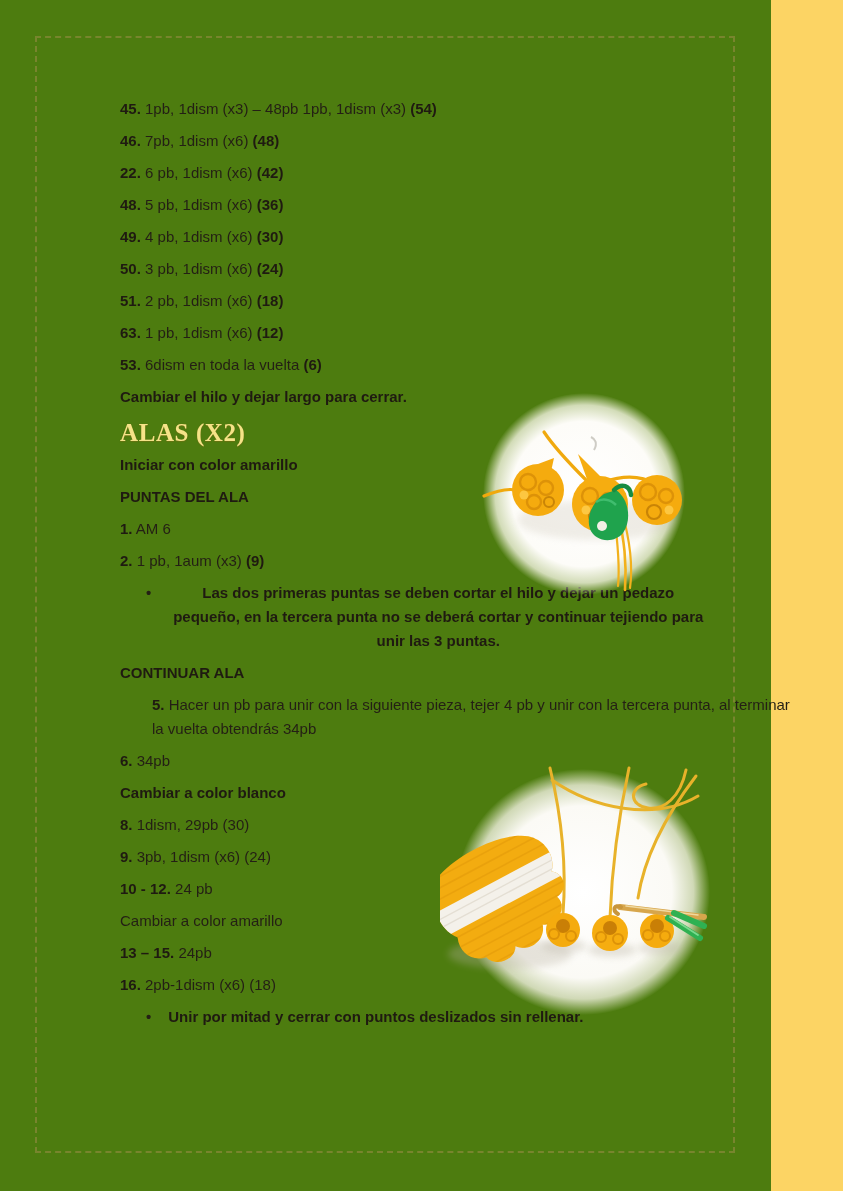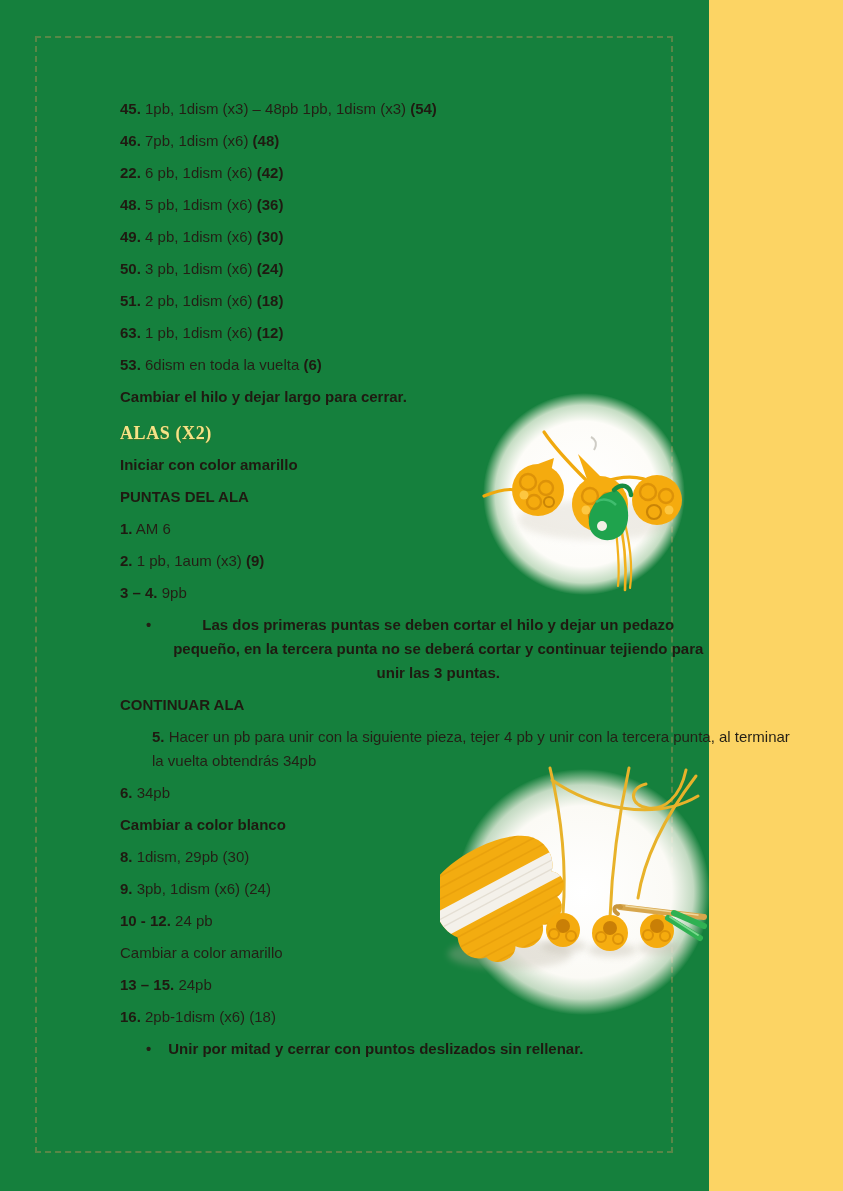--- a/index.html
+++ b/index.html
@@ -2,38 +2,38 @@
 <html><head>
 <meta charset="utf-8">
 <style>
   html,body{margin:0;padding:0;}
   body{
     width:843px;height:1191px;
     background:#fcd464;
     font-family:"Liberation Sans",sans-serif;
     overflow:hidden;
   }
-  .page{position:relative;width:709px;height:1191px;background:#15803d;}
+  .page{position:relative;width:771px;height:1191px;background:#4d7c0f;}
   .page-border{
     position:absolute;left:35px;top:36px;right:36px;bottom:38px;
     border:2px dashed rgba(172,144,84,0.45);
     pointer-events:none;
   }
   .pattern-text{position:absolute;left:120px;top:97px;width:650px;}
   .line{
     margin:0 0 8px;
     font-size:15px;line-height:24px;
     color:#241f15;
   }
   .line .b{font-weight:700;color:#1f1a11;}
   .line.bold{font-weight:700;color:#1f1a11;}
   .heading{
     margin:12px 0 8px;
     font-family:"Liberation Serif",serif;
-    font-weight:700;font-size:18px;line-height:24px;
+    font-weight:700;font-size:25px;line-height:24px;
     color:#f5e388;letter-spacing:0.6px;
     text-shadow:0 1px 1px rgba(141,103,21,0.40), 0 0 1px rgba(141,103,21,0.30);
   }
   .bullet{display:flex;}
   .bullet .dot{margin-left:26px;margin-right:17px;font-weight:700;}
   .bullet .bullet-text{font-weight:700;max-width:540px;color:#1f1a11;text-align:center;}
   .wide{width:648px;margin-left:32px;}
   .photo{position:absolute;}
   .photo svg{display:block;}
 </style>
@@ -52,21 +52,20 @@
       <p class="line step"><span class="b">50.</span> 3 pb, 1dism (x6)<span class="b"> (24)</span></p>
       <p class="line step"><span class="b">51.</span> 2 pb, 1dism (x6)<span class="b"> (18)</span></p>
       <p class="line step"><span class="b">63.</span> 1 pb, 1dism (x6)<span class="b"> (12)</span></p>
       <p class="line step"><span class="b">53.</span> 6dism en toda la vuelta<span class="b"> (6)</span></p>
       <p class="line bold">Cambiar el hilo y dejar largo para cerrar.</p>
       <p class="heading">ALAS (X2)</p>
       <p class="line bold">Iniciar con color amarillo</p>
       <p class="line bold">PUNTAS DEL ALA</p>
       <p class="line step"><span class="b">1.</span> AM 6</p>
       <p class="line step"><span class="b">2.</span> 1 pb, 1aum (x3)<span class="b"> (9)</span></p>
-      <p class="line step"><span class="b">3 – 4.</span> 9pb</p>
       <p class="line bullet">
         <span class="dot">•</span>
         <span class="bullet-text">Las dos primeras puntas se deben cortar el hilo y dejar un pedazo pequeño, en la tercera punta no se deberá cortar y continuar tejiendo para unir las 3 puntas.</span>
       </p>
       <p class="line bold">CONTINUAR ALA</p>
       <p class="line step wide"><span class="b">5.</span> Hacer un pb para unir con la siguiente pieza, tejer 4 pb y unir con la tercera punta, al terminar la vuelta obtendrás 34pb</p>
       <p class="line step"><span class="b">6.</span> 34pb</p>
       <p class="line bold">Cambiar a color blanco</p>
       <p class="line step"><span class="b">8.</span> 1dism, 29pb (30)</p>
       <p class="line step"><span class="b">9.</span> 3pb, 1dism (x6) (24)</p>

